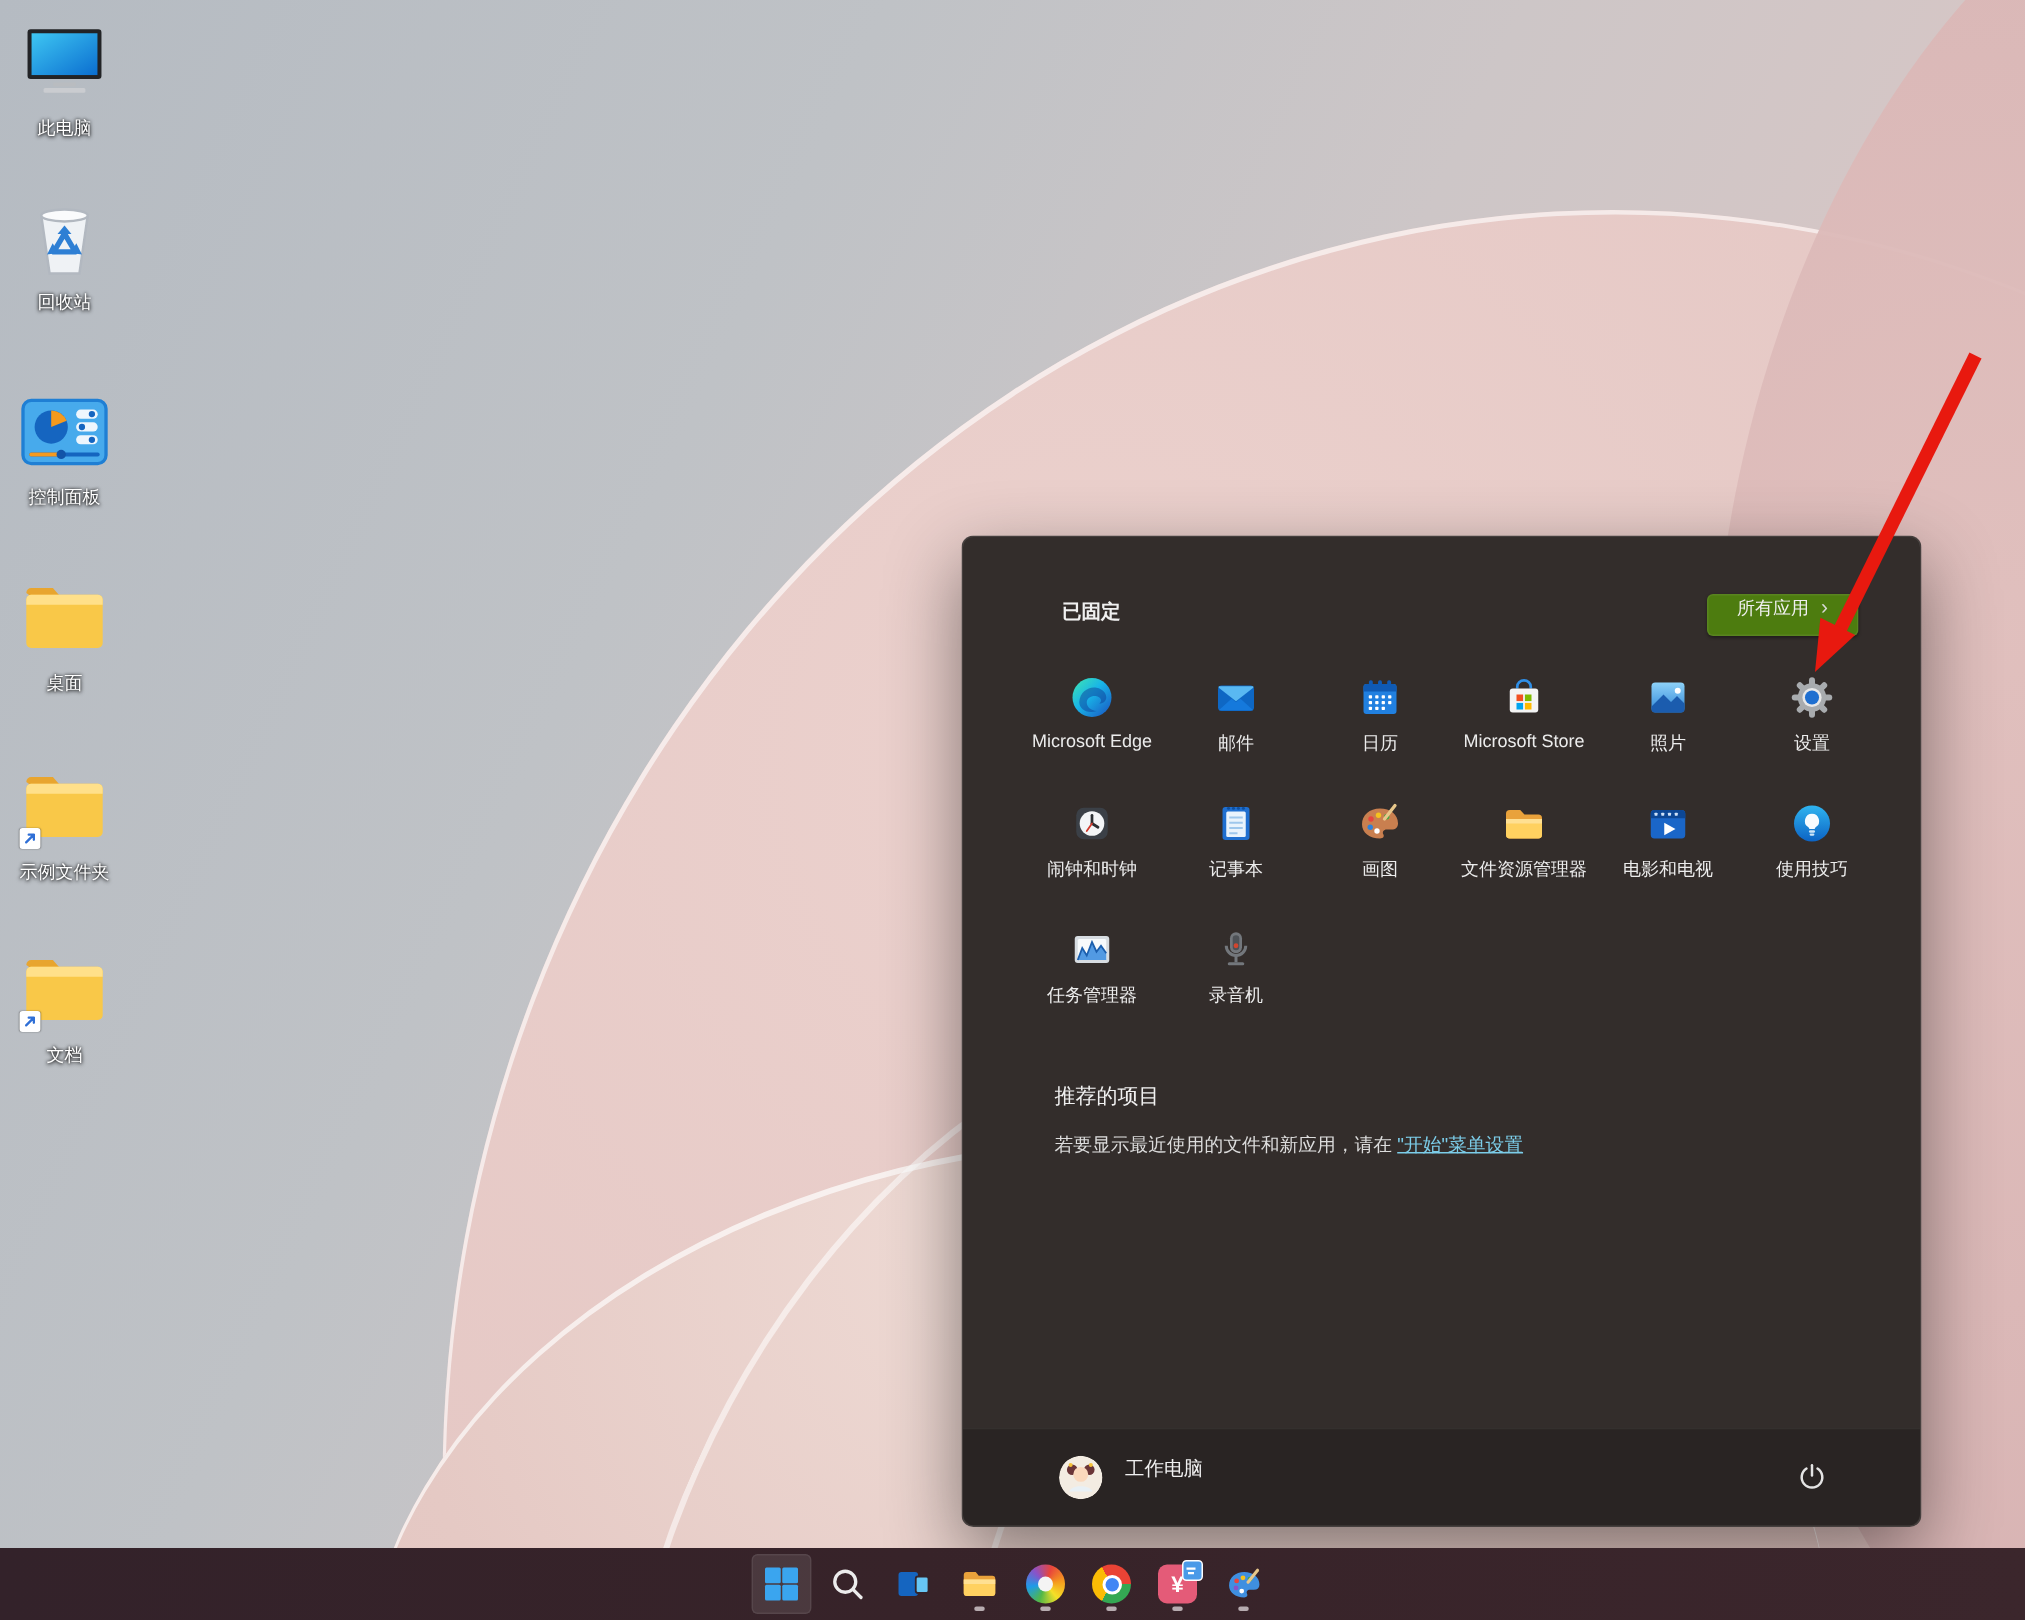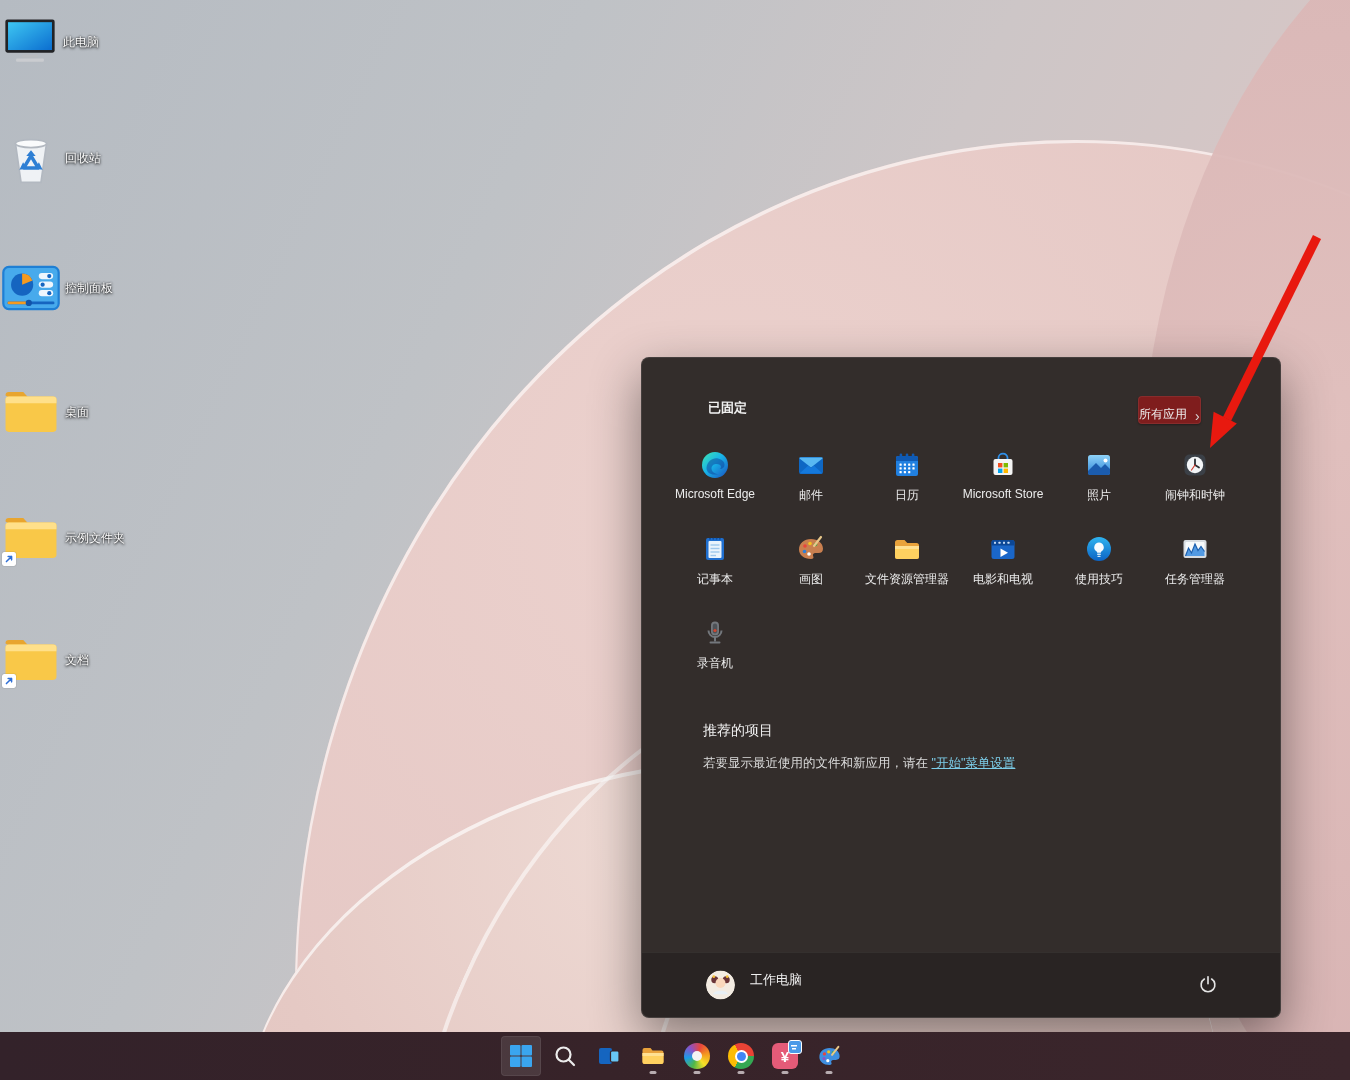--- a/index.html
+++ b/index.html
@@ -17,39 +17,39 @@
     background:radial-gradient(circle at 20% 40%,#e0bfbd 0%,#d6b1b1 70%);opacity:.95}
   .petal-c{left:240px;top:760px;width:980px;height:700px;
     background:radial-gradient(circle at 50% 8%,#efdcd6 0%,#e5c9c4 55%,#e0c2bf 100%);
     box-shadow:inset 0 4px 0 rgba(255,255,255,.65);transform:rotate(-6deg)}
   .ridge{position:absolute;border:4px solid transparent;border-radius:50%;
     border-left-color:rgba(255,255,255,.55);border-bottom-color:rgba(255,255,255,.4)}
   .ridge-1{left:430px;top:640px;width:760px;height:980px;transform:rotate(24deg)}
   .ridge-2{left:640px;top:700px;width:700px;height:900px;transform:rotate(14deg)}
 
   
-  .dicon{position:absolute;left:0;width:86px;display:flex;flex-direction:row;
+  .dicon{position:absolute;left:0;width:86px;display:flex;flex-direction:column;
          align-items:center;gap:3px;cursor:pointer}
   .dicon-img{width:64px;height:64px;display:flex;align-items:center;justify-content:center;position:relative}
   .dicon-label{font-size:12px;color:#fff;white-space:nowrap;
       text-shadow:0 1px 3px rgba(0,0,0,.95),0 0 2px rgba(0,0,0,.8)}
   .shortcut{position:absolute;left:2px;bottom:4px;width:14px;height:14px;background:#fff;
       border-radius:2px;box-shadow:0 0 1px rgba(0,0,0,.5);display:flex;align-items:center;justify-content:center}
 
   
   .start-menu{position:absolute;left:641px;top:357px;width:638px;height:659px;
       background:#332d2b;border:1px solid rgba(255,255,255,.09);border-radius:8px;
       box-shadow:0 18px 50px rgba(0,0,0,.45);color:#f0f0f0;z-index:5}
   .pinned-header{position:absolute;left:66px;top:41px;font-size:13px;font-weight:700}
-  .all-apps-btn{position:absolute;left:496px;top:38px;height:26px;padding:0 0;
-      background:#7f1d1d;border:1px solid rgba(255,255,255,.07);border-radius:4px;
-      display:flex;align-items:flex-end;gap:8px;font-size:12px;color:#f0f0f0;cursor:pointer;
+  .all-apps-btn{position:absolute;left:496px;top:38px;height:26px;padding:0 19px;
+      background:#4d7c0f;border:1px solid rgba(255,255,255,.07);border-radius:4px;
+      display:flex;align-items:flex-start;gap:8px;font-size:12px;color:#f0f0f0;cursor:pointer;
       box-shadow:0 1px 2px rgba(0,0,0,.35)}
   .all-apps-btn .chev{font-size:14px;line-height:1;color:#d8d8d8}
-  .apps-grid{position:absolute;left:25px;top:88px;width:576px;display:grid;
+  .apps-grid{position:absolute;left:38px;top:88px;width:576px;display:grid;
       grid-template-columns:repeat(6,96px);grid-auto-rows:84px}
   .app{display:flex;flex-direction:column;align-items:center;padding-top:3px;cursor:pointer;border-radius:4px}
   .app-icon{width:32px;height:32px;display:flex;align-items:center;justify-content:center}
   .app-label{margin-top:6px;font-size:12px;color:#ececec;white-space:nowrap}
   .rec-header{position:absolute;left:61px;top:364px;font-size:14px;font-weight:400}
   .rec-hint{position:absolute;left:61px;top:397px;font-size:12.5px;color:#dcdcdc}
   .rec-link{color:#7ccde9;text-decoration:underline;cursor:pointer}
   .menu-footer{position:absolute;left:0;right:0;bottom:0;height:64px;
       background:rgba(0,0,0,.18);border-top:1px solid rgba(255,255,255,.05);
       border-radius:0 0 8px 8px}
@@ -286,20 +286,36 @@
               </linearGradient>
             </defs>
           <rect x="5" y="6" width="22" height="20" rx="2.5" fill="url(#gPh)"></rect>
           <path d="M5 22l8-8 5 5 4-4 5 5v3.5a2.5 2.5 0 0 1-2.5 2.5h-17A2.5 2.5 0 0 1 5 23.5z" fill="#1b5cae"></path>
           <circle cx="22.5" cy="11.5" r="2" fill="#fff"></circle>
         </svg>
       </div>
       <div class="app-label">照片</div>
     </div>
 
+    <div class="app">
+      <div class="app-icon">
+        <svg viewBox="0 0 32 32" width="32" height="32">
+          <g fill="#a8abae">
+            <rect x="14" y="2.5" width="4" height="27" rx="2"></rect>
+            <rect x="14" y="2.5" width="4" height="27" rx="2" transform="rotate(45 16 16)"></rect>
+            <rect x="14" y="2.5" width="4" height="27" rx="2" transform="rotate(90 16 16)"></rect>
+            <rect x="14" y="2.5" width="4" height="27" rx="2" transform="rotate(135 16 16)"></rect>
+            <circle cx="16" cy="16" r="9.5"></circle>
+          </g>
+          <circle cx="16" cy="16" r="6.4" fill="#e8e8e8"></circle>
+          <circle cx="16" cy="16" r="4.7" fill="#1f6fd0"></circle>
+        </svg>
+      </div>
+      <div class="app-label">设置</div>
+    </div>
 
 
     <div class="app">
       <div class="app-icon">
         <svg viewBox="0 0 32 32" width="32" height="32">
           <rect x="5.5" y="5.5" width="21" height="21" rx="5" fill="#3b4047"></rect>
           <circle cx="16" cy="16" r="8.2" fill="#f3f5f7"></circle>
           <line x1="16" y1="16" x2="16" y2="10.5" stroke="#2b2f33" stroke-width="1.8" stroke-linecap="round"></line>
           <line x1="16" y1="16" x2="20" y2="18.5" stroke="#2b2f33" stroke-width="1.8" stroke-linecap="round"></line>
           <line x1="16" y1="16" x2="12.5" y2="21" stroke="#d03a2e" stroke-width="1.2" stroke-linecap="round"></line>

